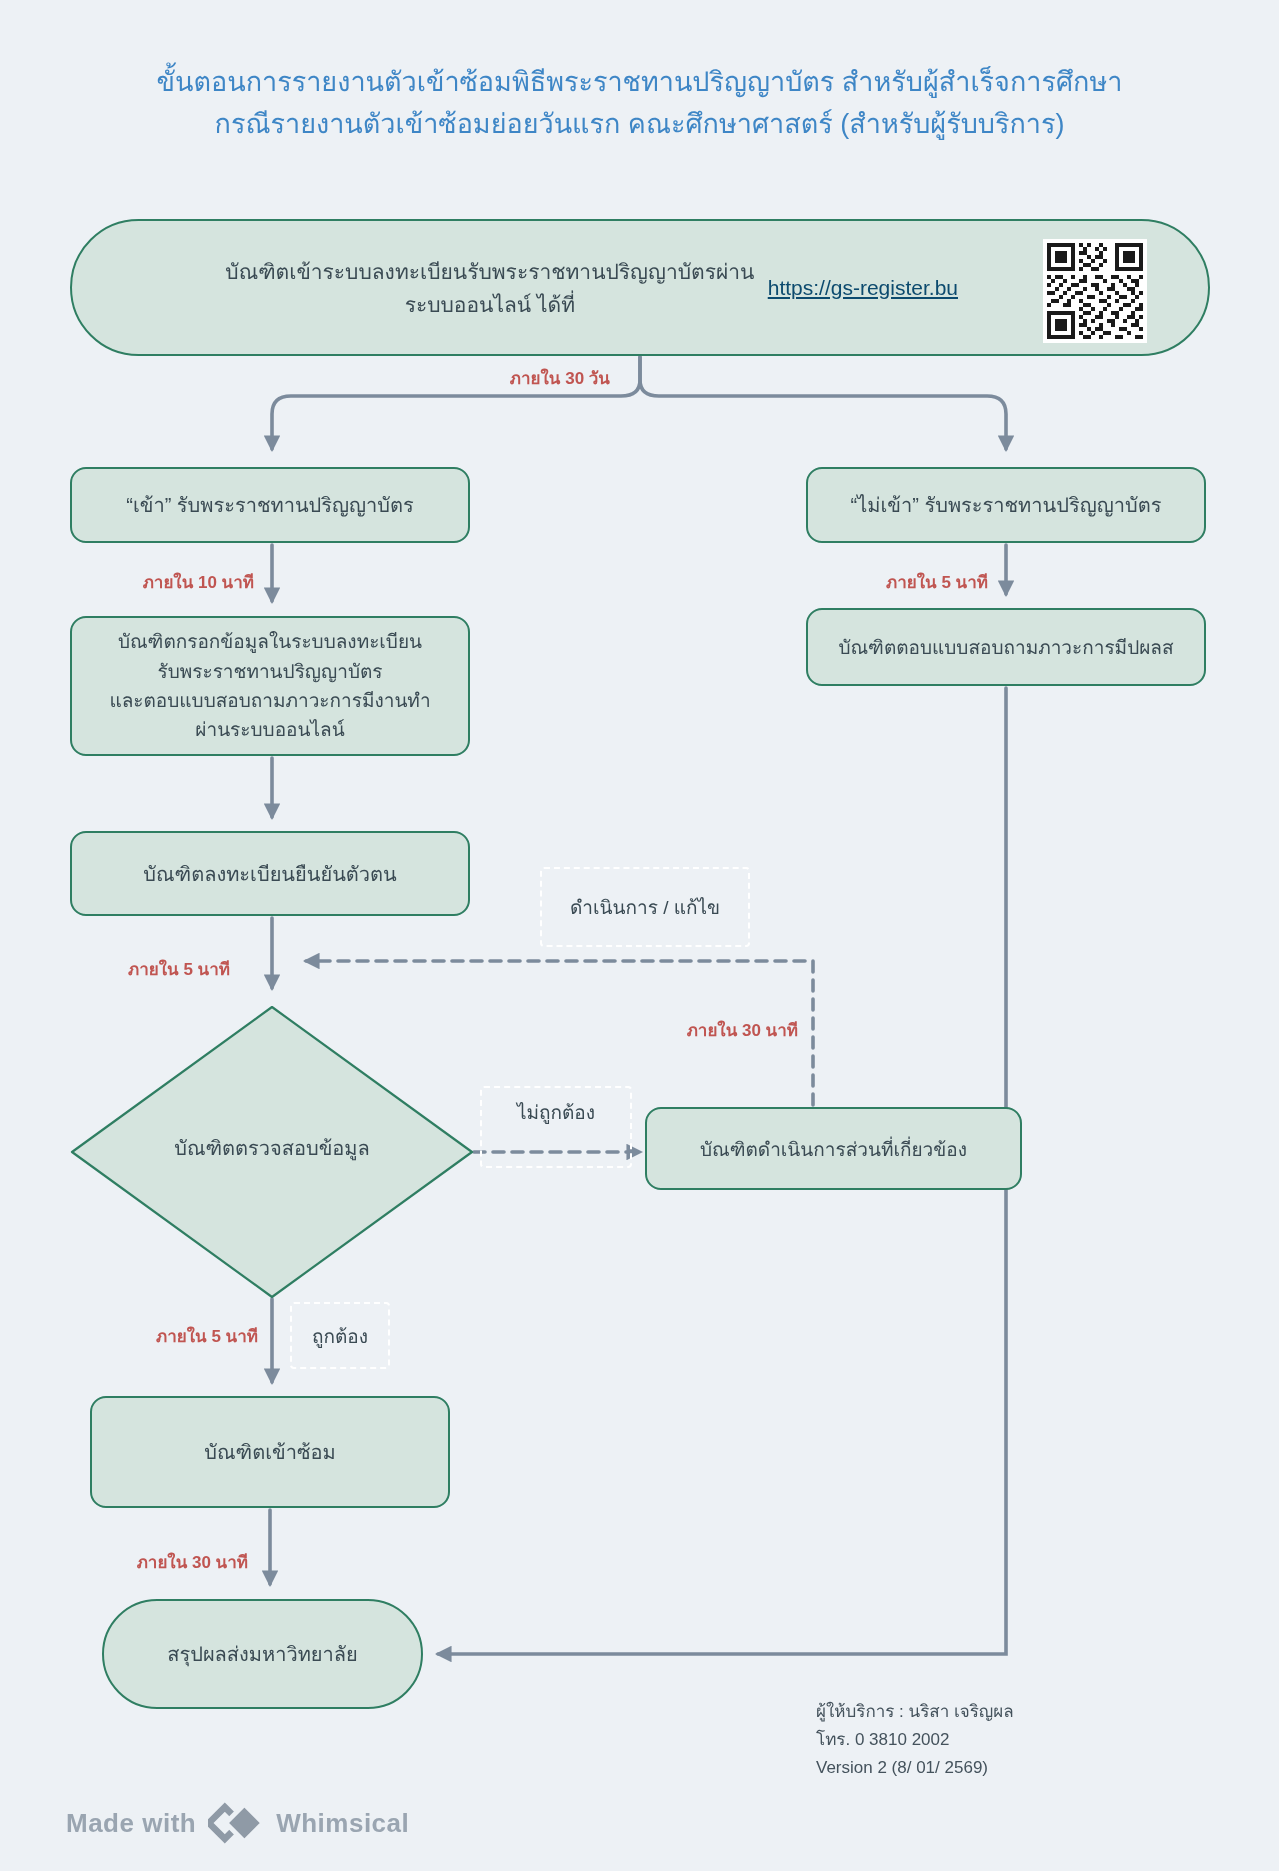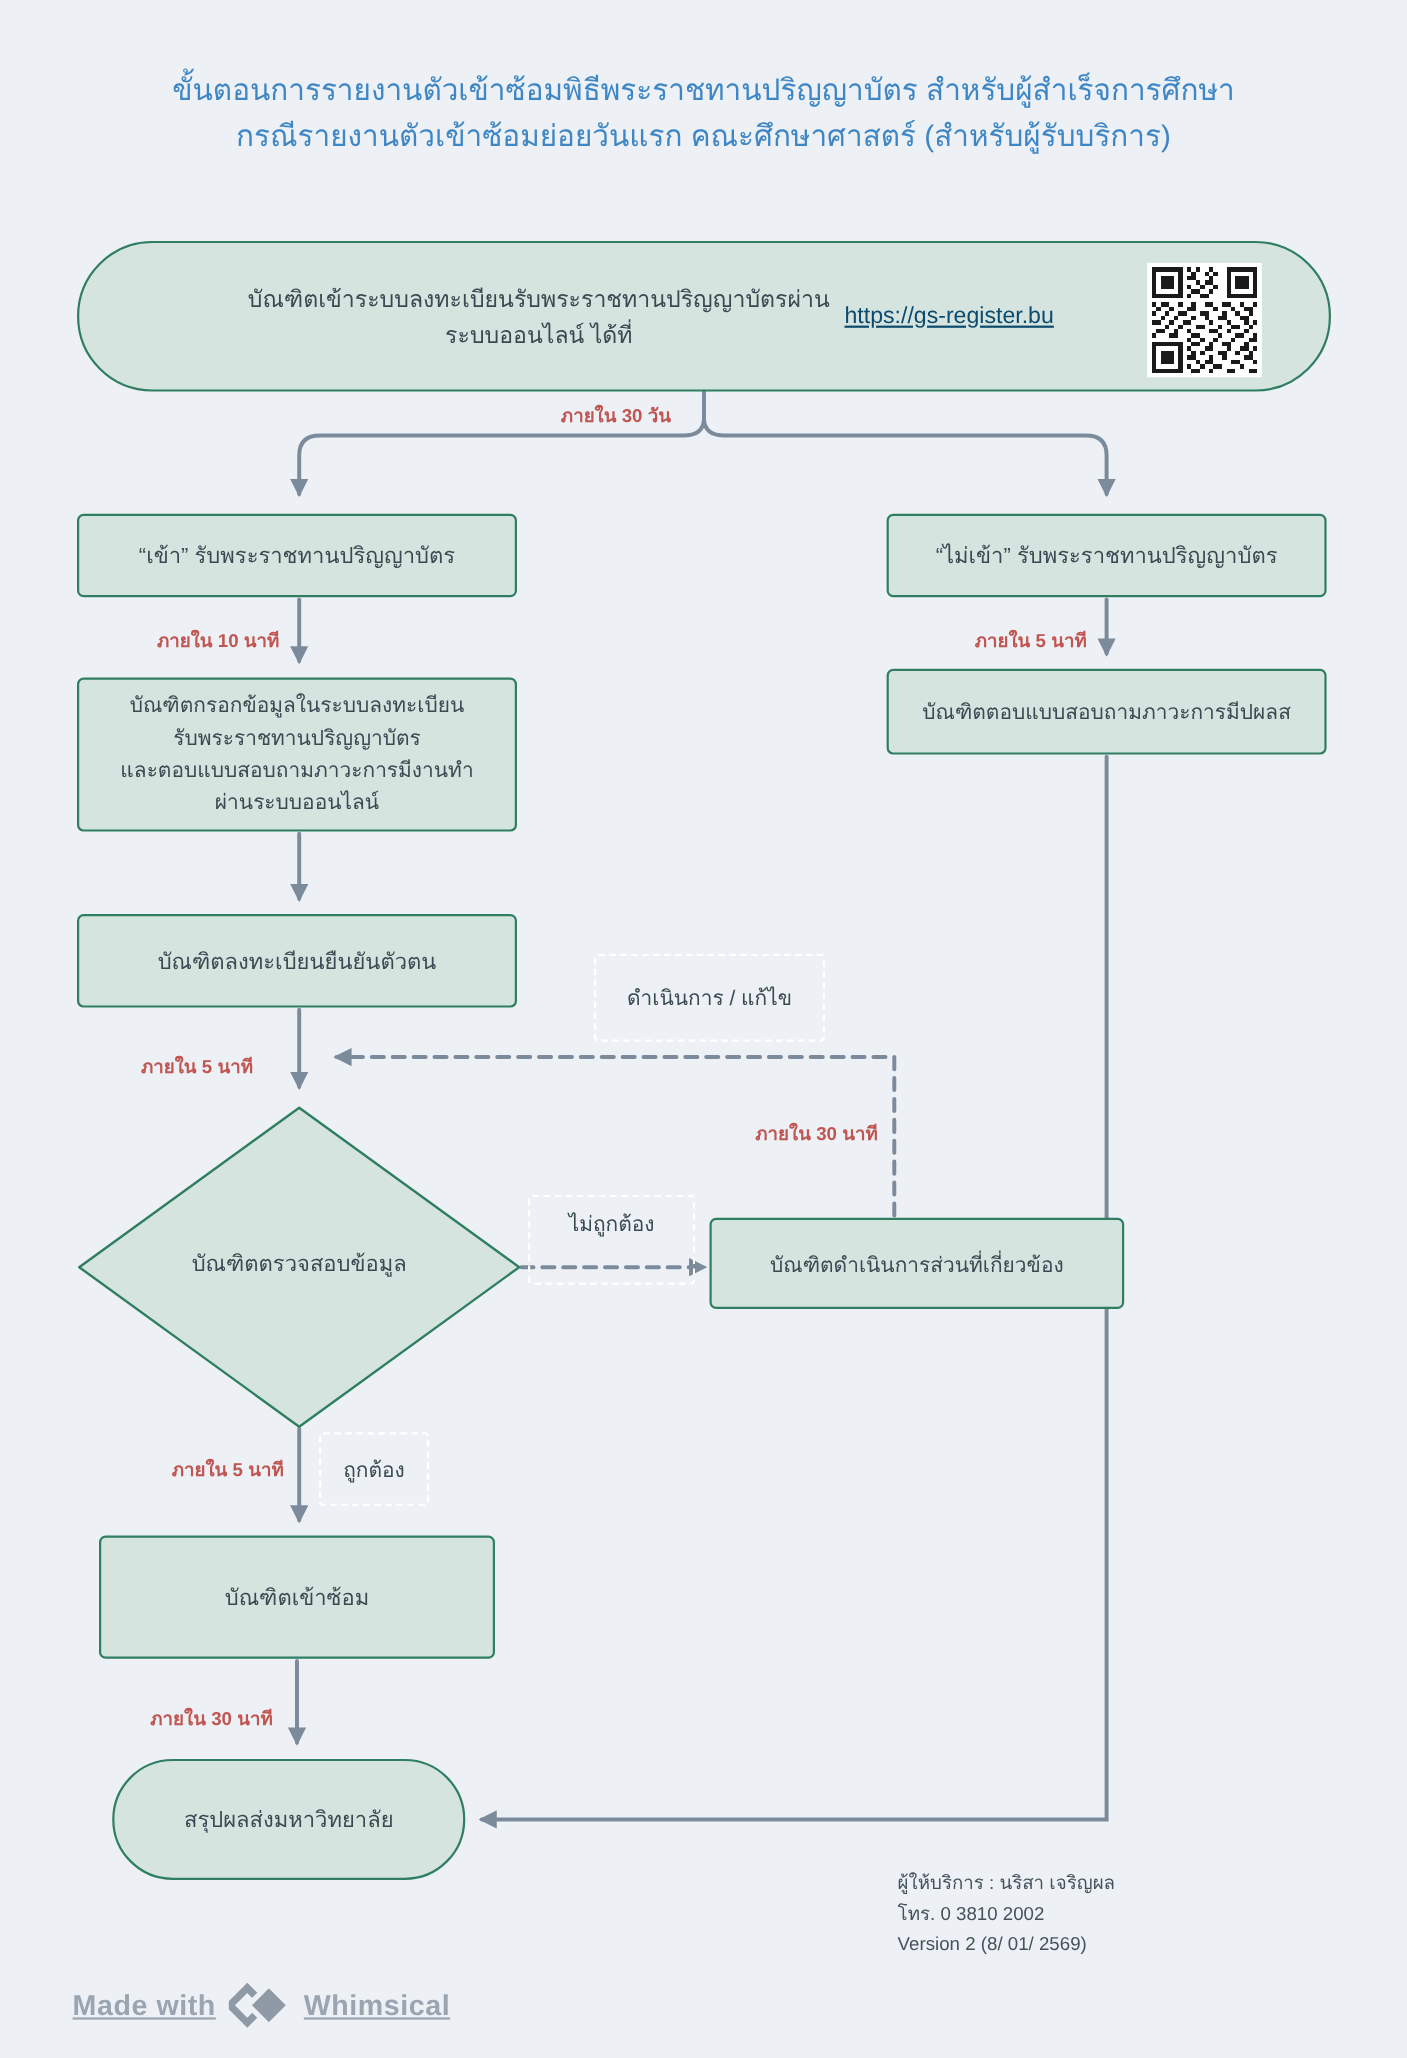--- a/index.html
+++ b/index.html
@@ -8,21 +8,21 @@
     font-family:"Liberation Sans","DejaVu Sans",sans-serif;overflow:hidden;
   }
   .abs{position:absolute;}
   
   .title{
     left:0;top:62px;width:1279px;text-align:center;color:#3e86c6;
     font-size:27px;font-weight:400;line-height:1.55;
   }
   
   .node{
-    background:#d5e4de;border:2px solid #2f7e62;border-radius:6px;
+    background:#d5e4de;border:2px solid #2f7e62;border-radius:16px;
     display:flex;align-items:center;justify-content:center;text-align:center;
     color:#3a4a53;font-size:20px;box-sizing:border-box;
   }
   .pill{border-radius:70px;}
   .start-pill{left:70px;top:219px;width:1140px;height:137px;justify-content:flex-start;padding-left:150px;padding-right:250px;font-size:21px;}
   .start-pill .lnk{color:#0c4a6e;text-decoration:underline;margin-left:10px;white-space:nowrap;}
   .qr{left:1043px;top:239px;width:104px;height:104px;background:#ffffff;}
   .box-attend{left:70px;top:467px;width:400px;height:76px;}
   .box-notattend{left:806px;top:467px;width:400px;height:76px;}
   .box-survey{left:806px;top:608px;width:400px;height:78px;font-size:19px;}
@@ -46,21 +46,21 @@
   .timing{color:#c05551;font-size:17px;font-weight:700;text-align:right;white-space:nowrap;}
   .t1{left:460px;top:364px;width:150px;}
   .t2{left:130px;top:568px;width:124px;}
   .t3{left:876px;top:568px;width:112px;}
   .t4{left:118px;top:955px;width:112px;}
   .t5{left:672px;top:1016px;width:126px;}
   .t6{left:146px;top:1322px;width:112px;}
   .t7{left:126px;top:1548px;width:122px;}
   
   .footer{left:816px;top:1698px;width:380px;color:#44525c;font-size:17px;line-height:1.65;}
-  .credit{left:66px;top:1798px;display:flex;align-items:center;gap:12px;color:#9aa5b1;font-size:26px;font-weight:700;letter-spacing:0.5px;text-decoration:underline;}
+  .credit{left:66px;top:1798px;display:flex;align-items:center;gap:12px;color:#9aa5b1;font-size:26px;font-weight:700;letter-spacing:0.5px;}
   svg.layer{left:0;top:0;pointer-events:none;}
 </style>
 </head>
 <body>
 
 <svg class="abs layer" width="1279" height="1871" viewBox="0 0 1279 1871">
   <defs>
     <marker id="ah" viewBox="0 0 10 10" refX="8.2" refY="5" markerWidth="4.6" markerHeight="4.6" orient="auto-start-reverse">
       <path d="M0,0 L10,5 L0,10 Z" fill="#7c8b9c"></path>
     </marker>

